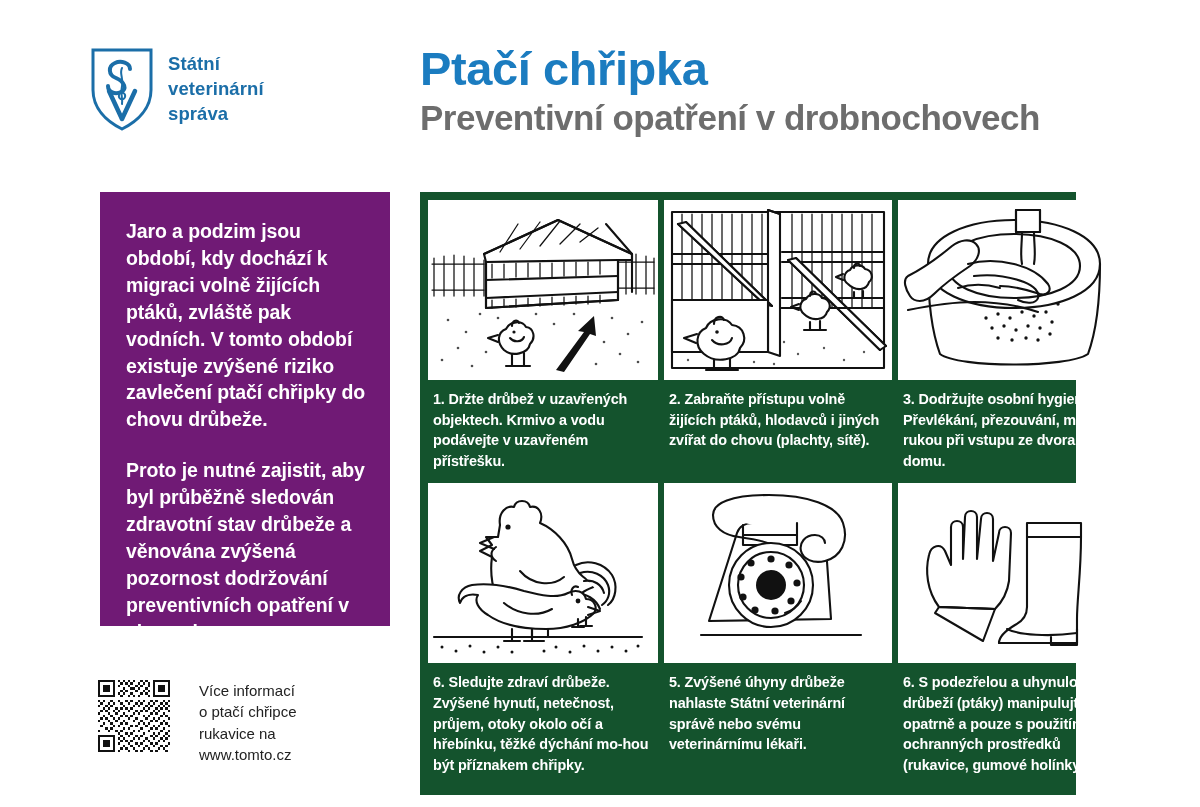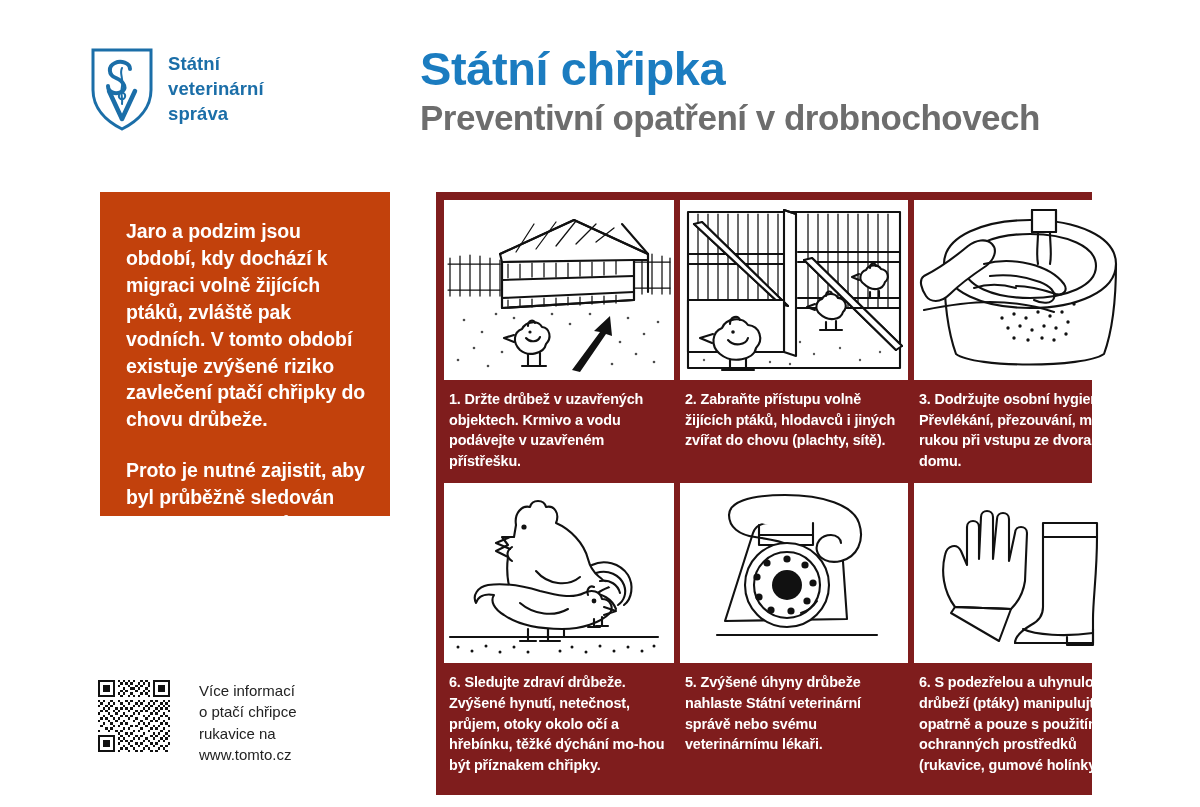--- a/index.html
+++ b/index.html
@@ -69,40 +69,40 @@
     line-height: 1.1;
     letter-spacing: -0.5px;
     margin-top: 5px;
   }
 
   
   .intro-panel {
     position: absolute;
     left: 72px; top: 192px;
     width: 290px;
-    height: 324px;
-    background: #c2410c;
+    height: 434px;
+    background: #701a75;
     padding: 26px 22px 20px 26px;
   }
 
   .intro-par {
     color: #ffffff;
     font-size: 19.5px;
     font-weight: bold;
     line-height: 1.38;
     letter-spacing: -0.1px;
   }
   .intro-par + .intro-par { margin-top: 24px; }
 
   
   .grid {
     position: absolute;
-    left: 408px; top: 192px;
+    left: 392px; top: 192px;
     width: 656px;
-    background: #7f1d1d;
+    background: #14532d;
     padding: 8px 8px 8px 8px;
     display: grid;
     grid-template-columns: repeat(3, 1fr);
     grid-template-rows: auto auto;
     column-gap: 6px;
     row-gap: 0px;
   }
 
   .cell { display: flex; flex-direction: column; }
 
@@ -165,21 +165,21 @@
         <circle cx="32" cy="50" r="3.2" fill="none" stroke="#1b6ea8" stroke-width="2"></circle>
       </svg>
       <div class="logo-text">
         <div>Státní</div>
         <div>veterinární</div>
         <div>správa</div>
       </div>
     </div>
 
     <div class="title-block">
-      <div class="main-title">Státní chřipka</div>
+      <div class="main-title">Ptačí chřipka</div>
       <div class="sub-title">Preventivní opatření v drobnochovech</div>
     </div>
   </div>
 
   <div class="intro-panel">
     <div class="intro-par">Jaro a podzim jsou období, kdy dochází k migraci volně žijících ptáků, zvláště pak vodních. V tomto období existuje zvýšené riziko zavlečení ptačí chřipky do chovu drůbeže.</div>
     <div class="intro-par">Proto je nutné zajistit, aby byl průběžně sledován zdravotní stav drůbeže a věnována zvýšená pozornost dodržování preventivních opatření v chovech.</div>
   </div>
 
   <div class="grid">

